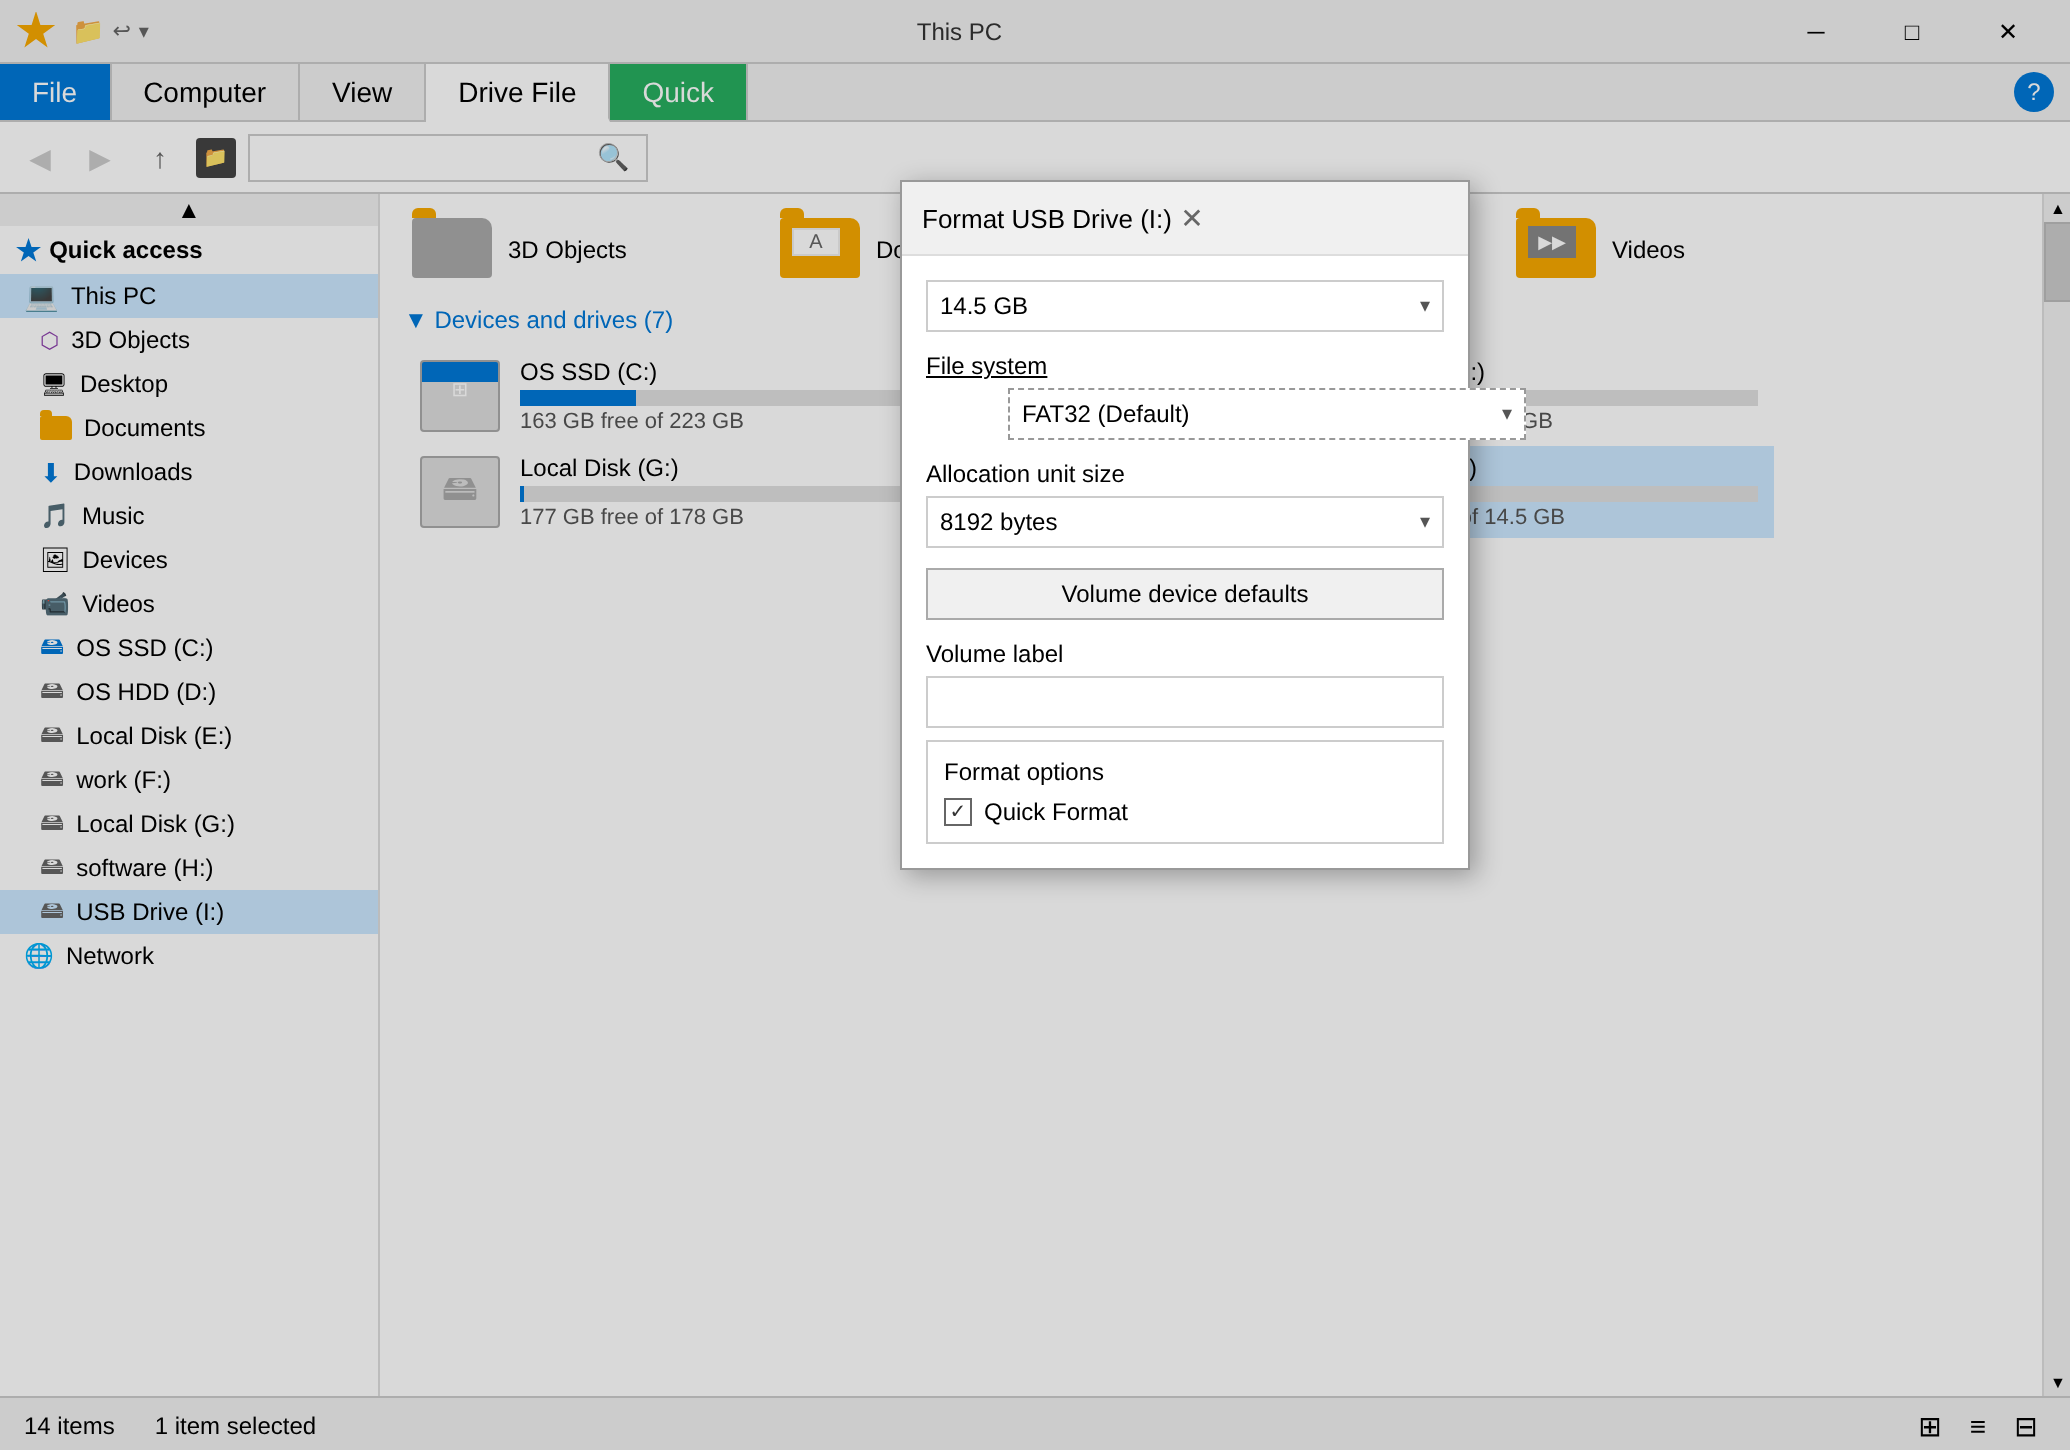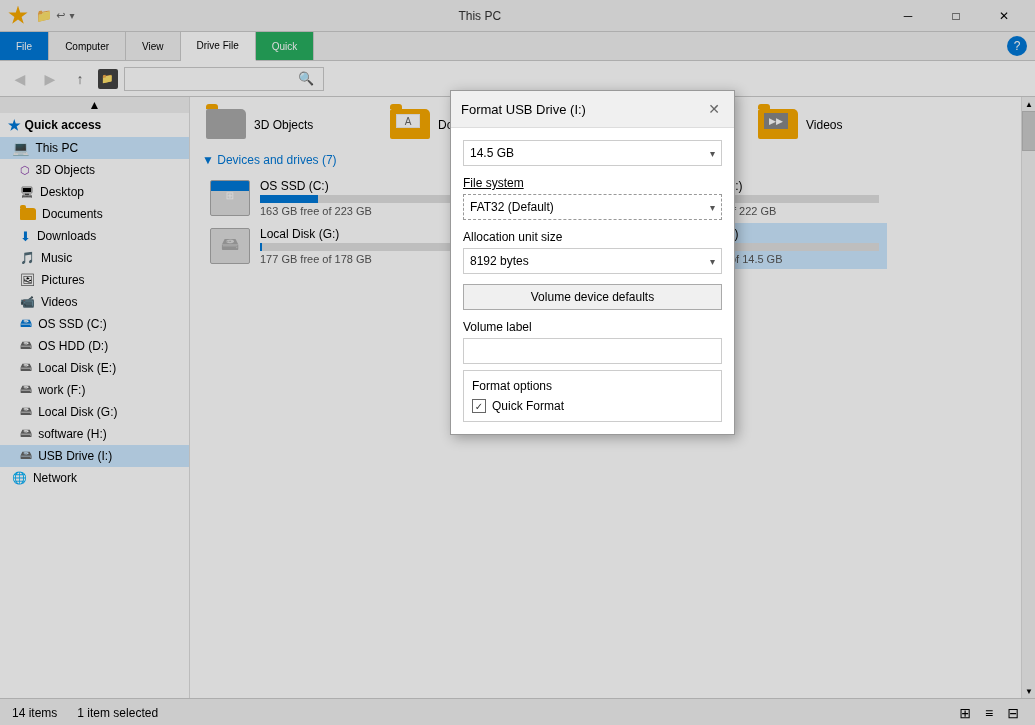--- a/index.html
+++ b/index.html
@@ -15,21 +15,21 @@
     .title-quick-access { width: 20px; height: 20px; background: #f7a800; clip-path: polygon(50% 0%, 61% 35%, 98% 35%, 68% 57%, 79% 91%, 50% 70%, 21% 91%, 32% 57%, 2% 35%, 39% 35%); }
     .title-window-name { margin-left: auto; font-size: 12px; color: #333; }
     .title-controls { margin-left: auto; display: flex; gap: 2px; }
     .title-btn { width: 46px; height: 32px; display: flex; align-items: center; justify-content: center; font-size: 12px; cursor: pointer; background: transparent; border: none; }
 
     
     .ribbon { background: #f0f0f0; border-bottom: 1px solid #ccc; }
     .ribbon-tabs { display: flex; height: 28px; }
     .ribbon-tab {
       padding: 0 16px; display: flex; align-items: center; justify-content: center;
-      cursor: pointer; font-size: 10px; border-right: 1px solid #ccc;
+      cursor: pointer; font-size: 14px; border-right: 1px solid #ccc;
     }
     .ribbon-tab.active { background: white; border-bottom: 2px solid white; margin-bottom: -1px; }
     .ribbon-tab.file { background: #0078d7; color: white; }
     .ribbon-tab.manage { background: #27ae60; color: white; }
 
     
     .address-bar {
       height: 36px; display: flex; align-items: center; background: white;
       border-bottom: 1px solid #ccc; padding: 0 8px; gap: 6px;
     }
@@ -99,21 +99,21 @@
     .overlay { position: absolute; top: 0; left: 0; right: 0; bottom: 0; background: rgba(0,0,0,0.15); z-index: 10; }
 
     
     .dialog {
       position: absolute; top: 90px; left: 450px; width: 285px;
       background: white; border: 1px solid #999; box-shadow: 3px 3px 12px rgba(0,0,0,0.3);
       z-index: 20;
     }
     .dialog-titlebar {
       background: #f0f0f0; border-bottom: 1px solid #ddd;
-      padding: 8px 10px; display: flex; align-items: center; justify-content: space-between;
+      padding: 8px 10px; display: flex; align-items: center; 
       font-size: 13px; font-weight: normal;
     }
     .dialog-close-btn {
       width: 20px; height: 20px; display: flex; align-items: center; justify-content: center;
       cursor: pointer; font-size: 14px; color: #666;
     }
     .dialog-body { padding: 12px; }
     .dialog-label { font-size: 12px; margin-bottom: 4px; }
     .dialog-label u { text-decoration: underline; }
     .dialog-select {
@@ -237,21 +237,21 @@
     <div class="sidebar-item indent1">
       <span style="color:#0078d7; font-size:13px;">⬇</span>
       <span>Downloads</span>
     </div>
     <div class="sidebar-item indent1">
       <span style="font-size:12px;">🎵</span>
       <span>Music</span>
     </div>
     <div class="sidebar-item indent1">
       <span style="font-size:12px;">🖼</span>
-      <span>Pictures</span>
+      <span>Devices</span>
     </div>
     <div class="sidebar-item indent1">
       <span style="font-size:12px;">📹</span>
       <span>Videos</span>
     </div>
     <div class="sidebar-item indent1">
       <span style="font-size:12px; color:#0078d7;">🖴</span>
       <span>OS SSD (C:)</span>
     </div>
     <div class="sidebar-item indent1">
@@ -412,21 +412,21 @@
     
     <div class="dialog-select">
       <span>14.5 GB</span>
       <span class="dialog-select-arrow">▾</span>
     </div>
 
     
     <div class="dialog-label">
       <u>File system</u>
     </div>
-    <div class="dialog-select" style="border: 1px dashed #999;">
+    <div class="dialog-select" style="border: 1px dashed #999; margin-left: 41px;">
       <span>FAT32 (Default)</span>
       <span class="dialog-select-arrow">▾</span>
     </div>
 
     
     <div class="dialog-label">
       <span>Allocation unit size</span>
     </div>
     <div class="dialog-select">
       <span>8192 bytes</span>

